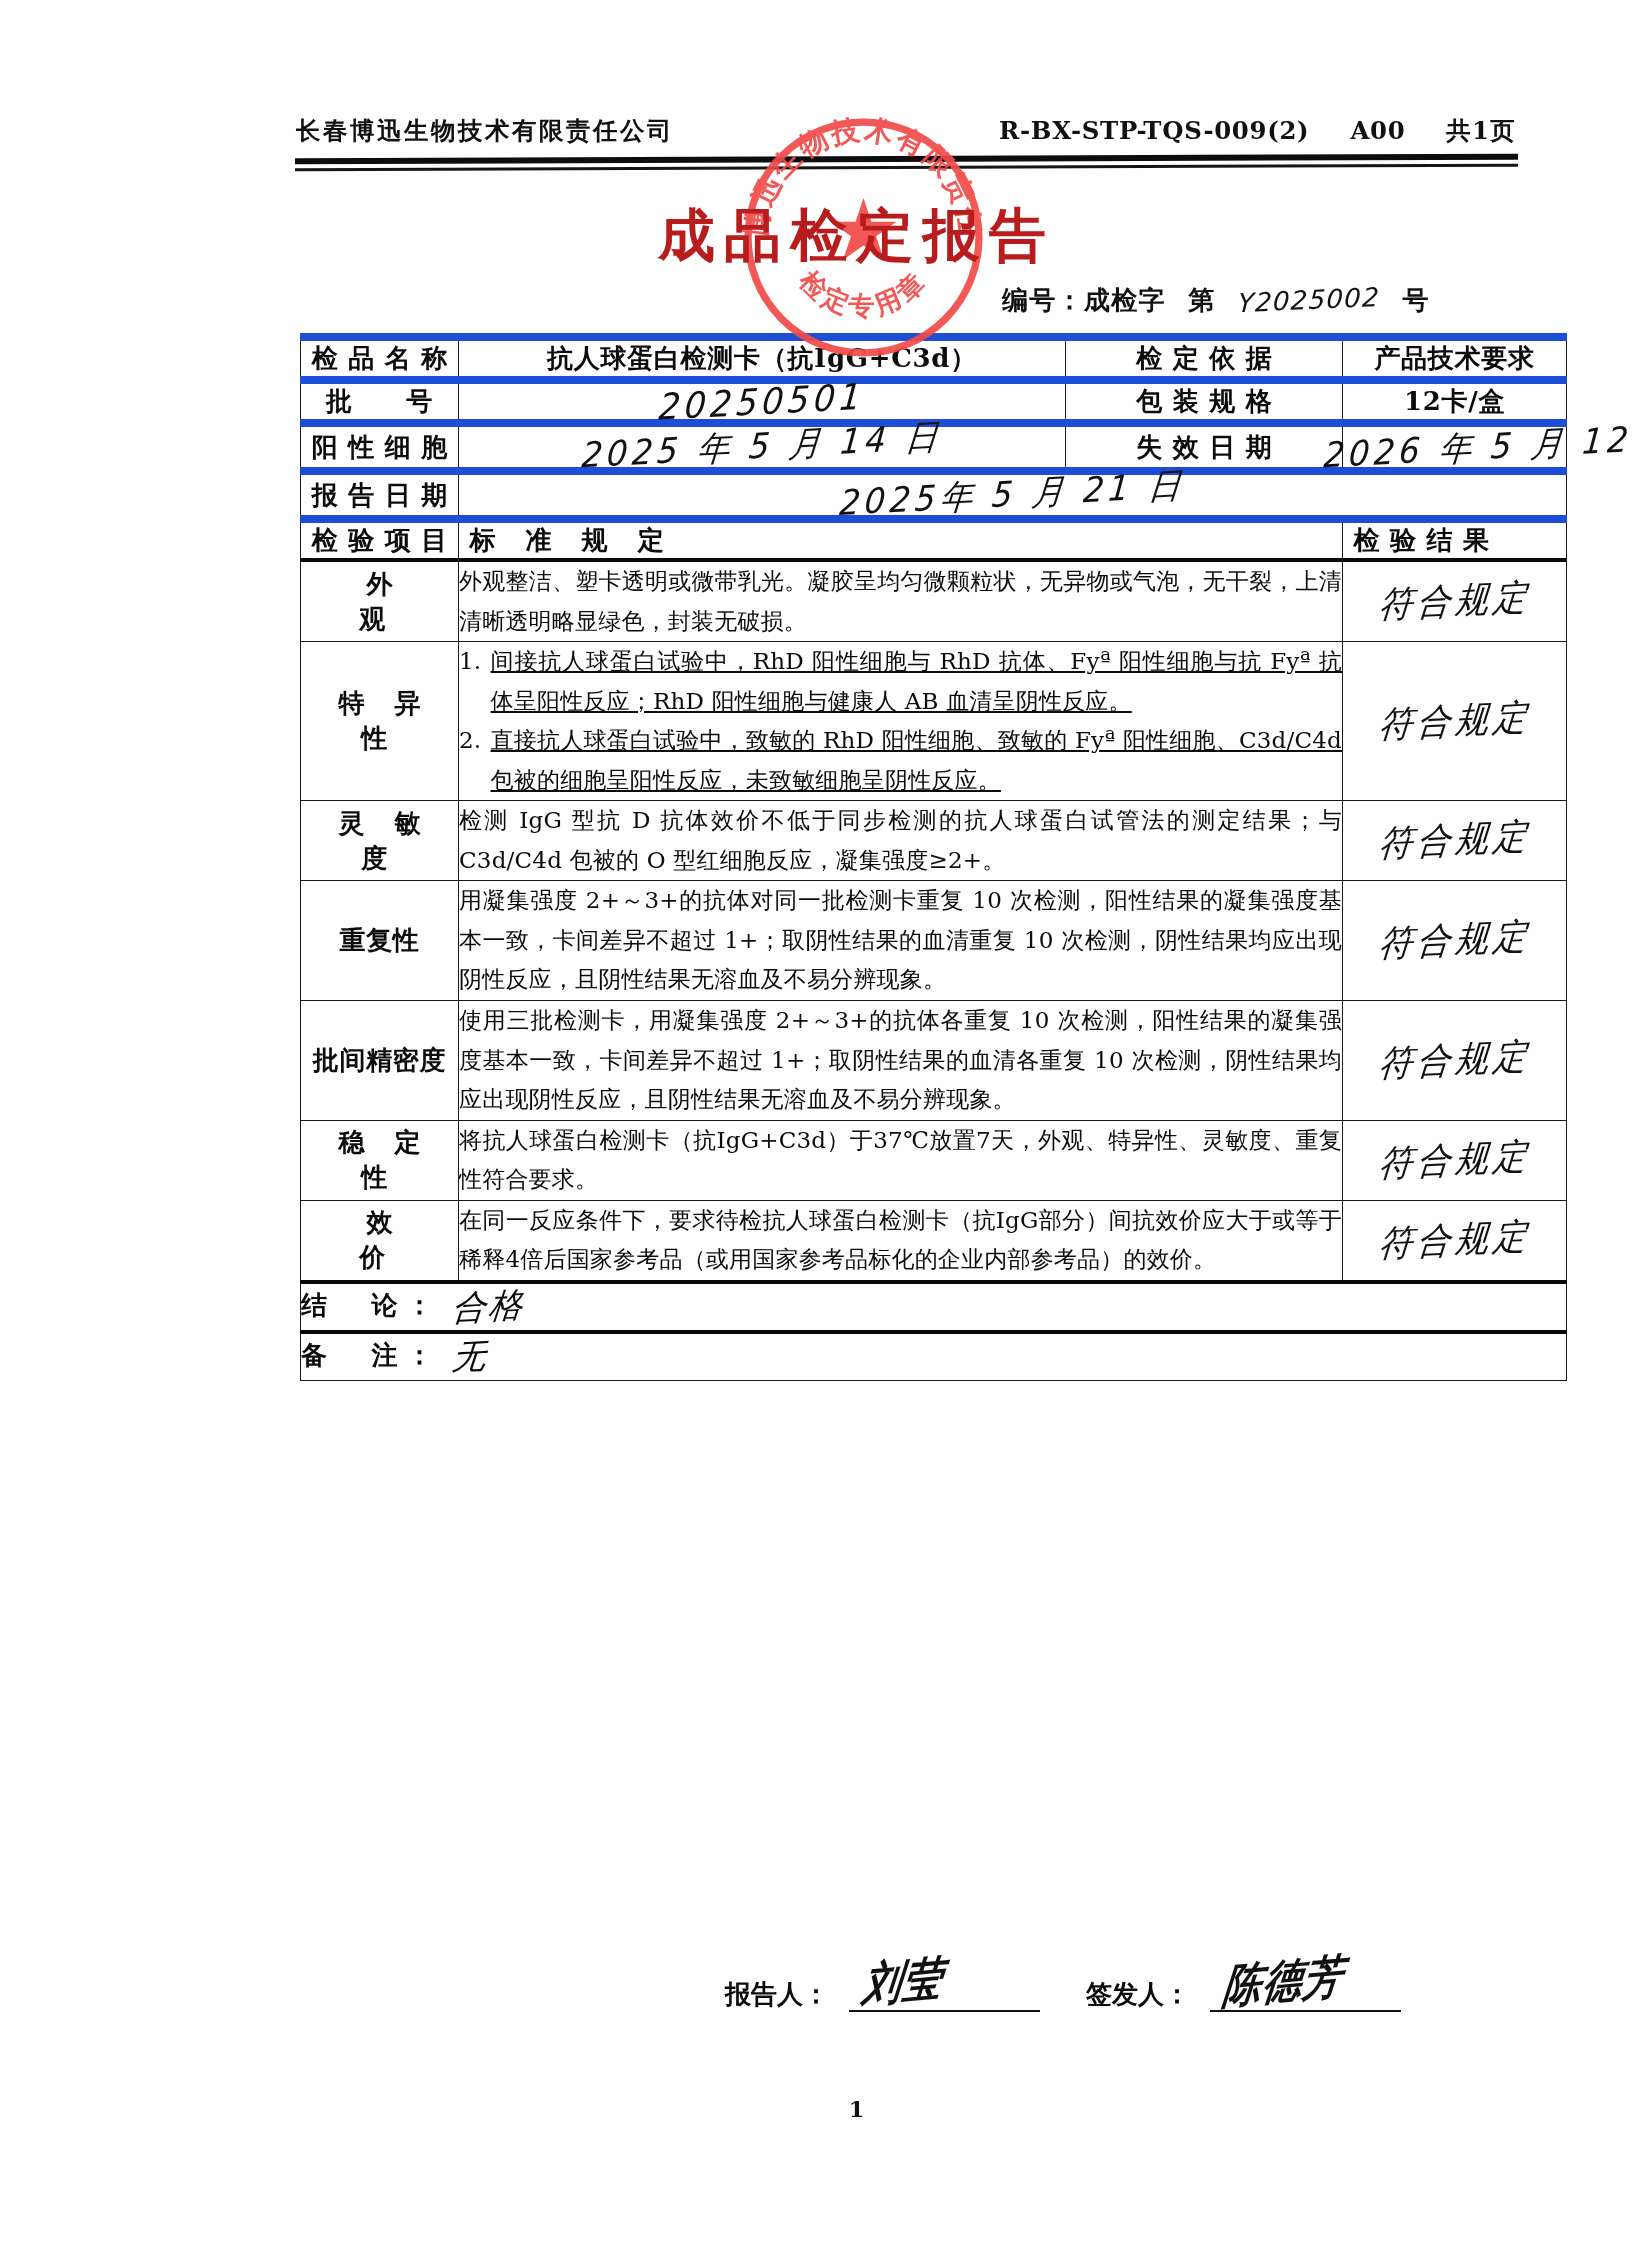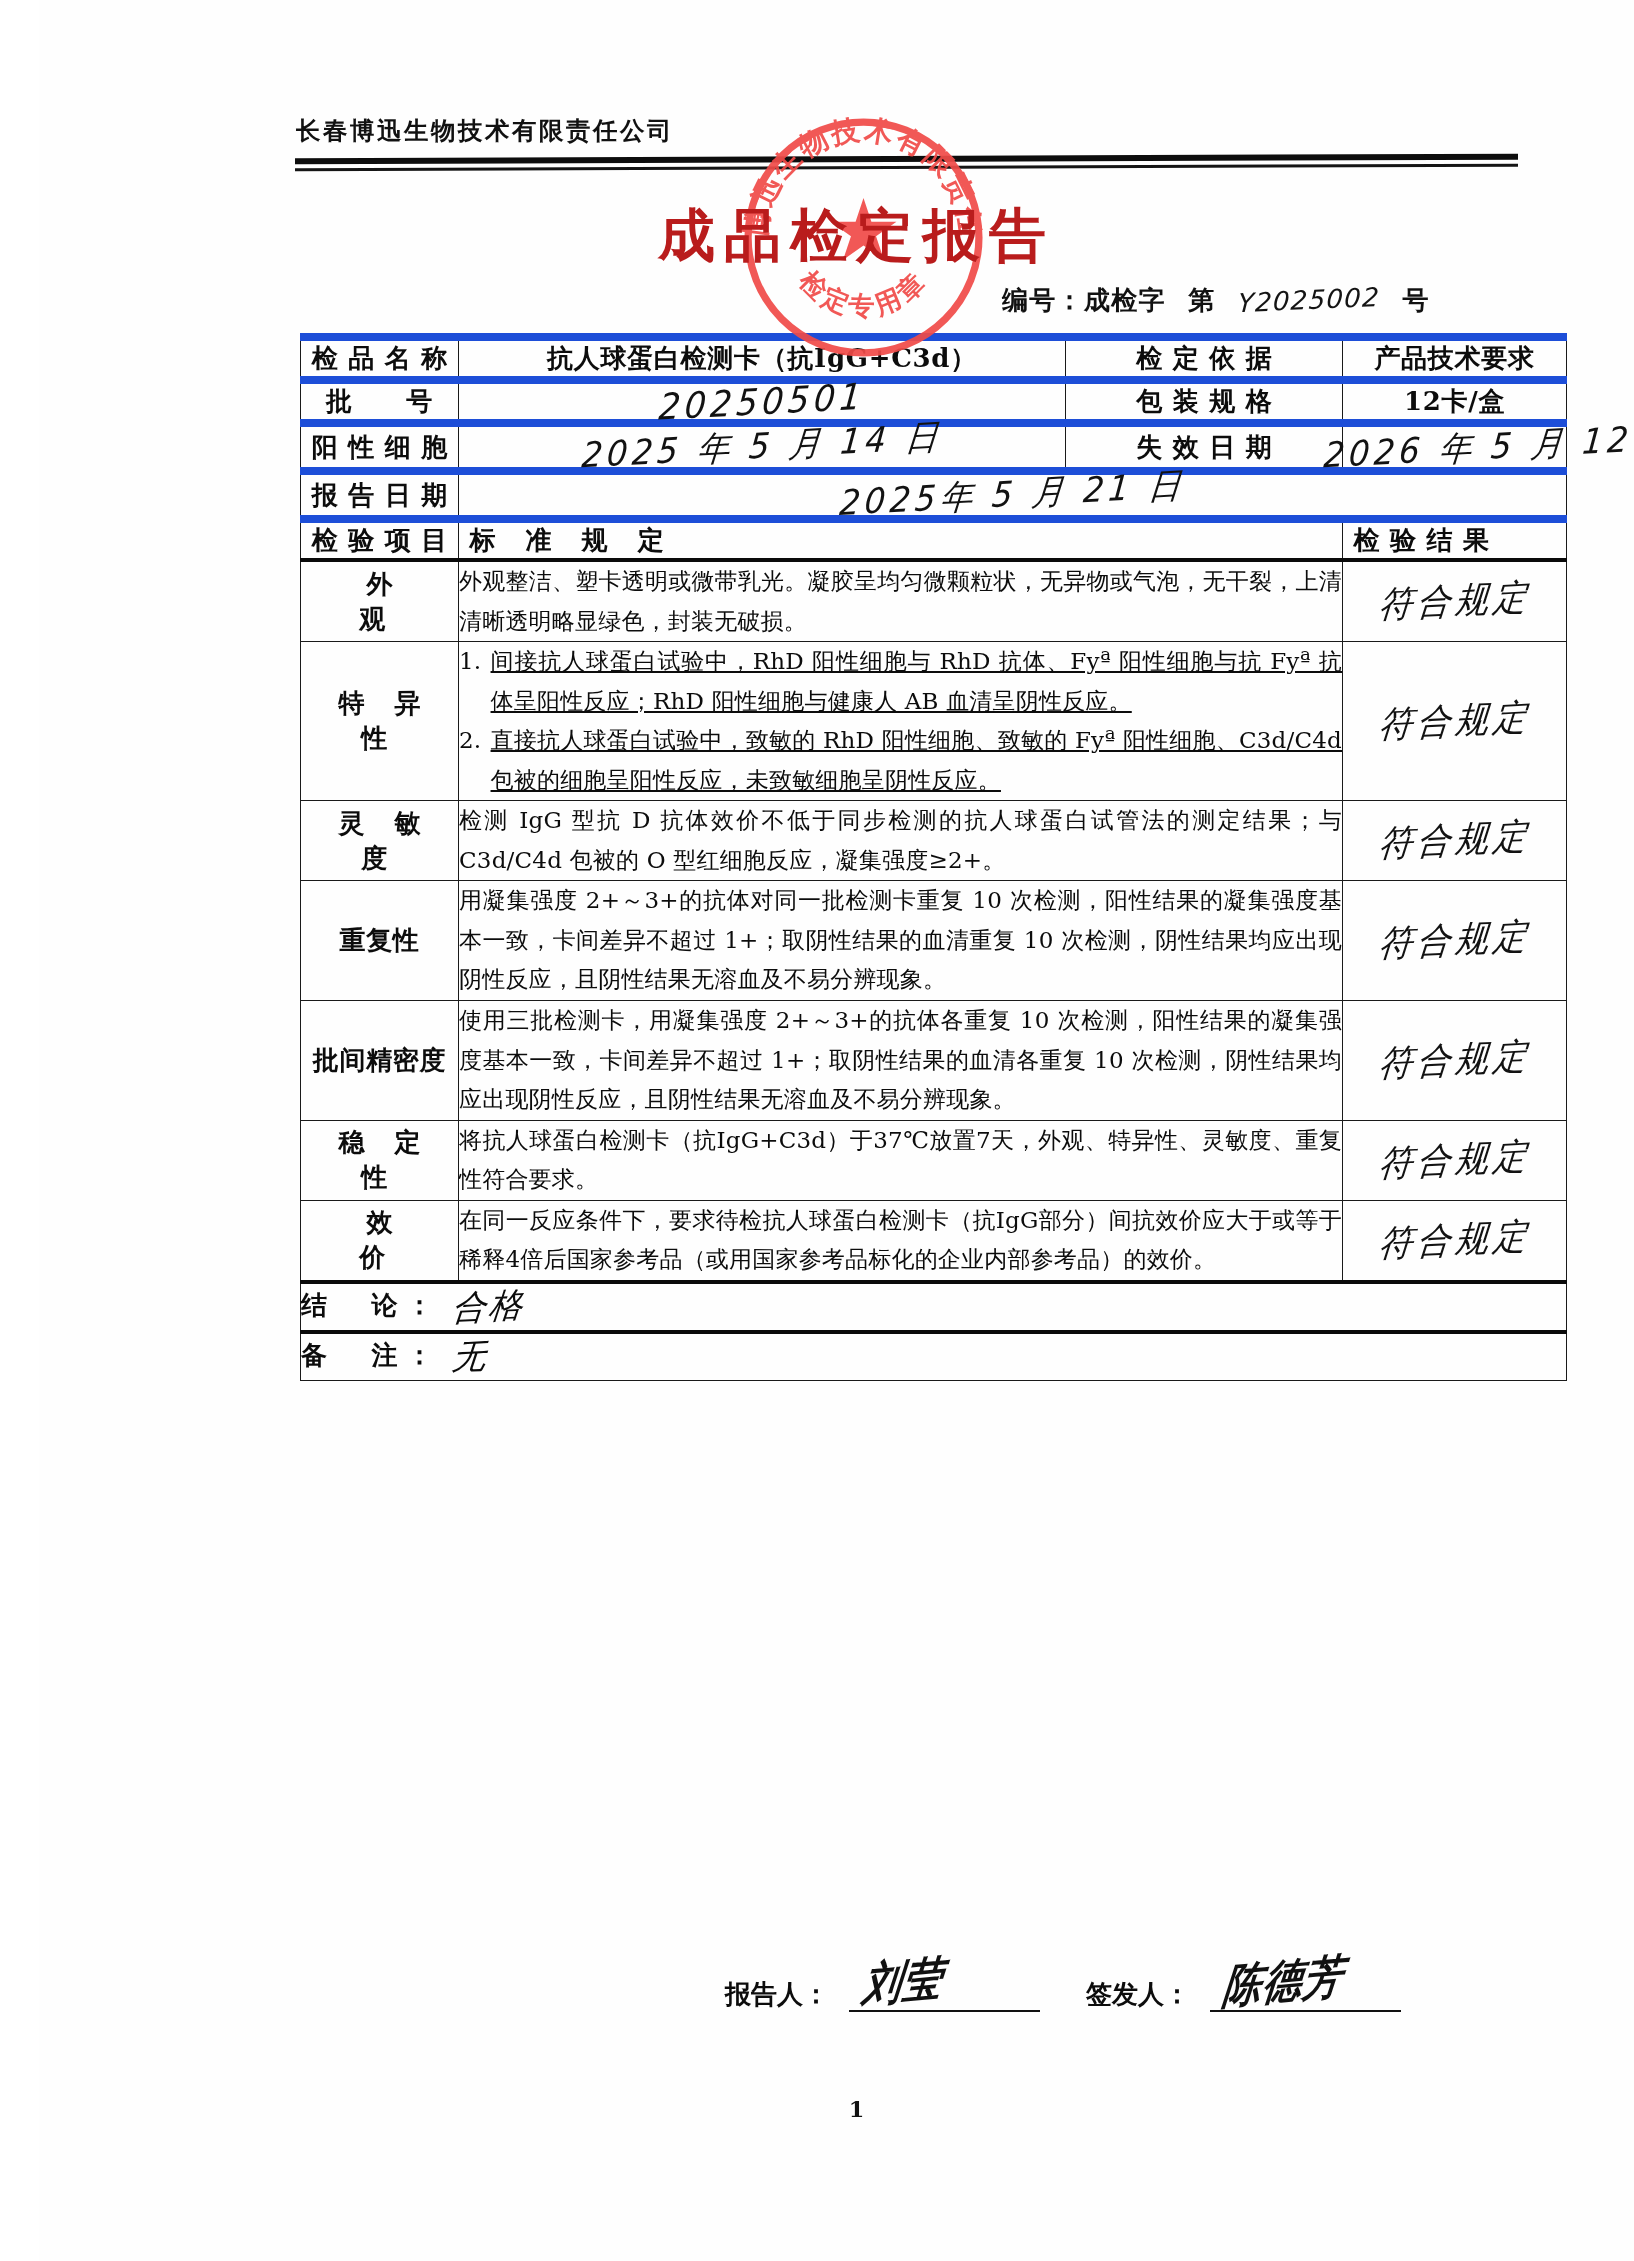--- a/index.html
+++ b/index.html
@@ -268,20 +268,25 @@
   }
 </style>
 </head>
 <body>
 
 <div id="page">
   <div class="paper-noise"></div>
 
   <div class="header-row">
     <div class="company-name">长春博迅生物技术有限责任公司</div>
+    <div class="header-right">
+      <span class="doc-code">R-BX-STP-TQS-009(2)</span>
+      <span class="doc-ver">A00</span>
+      <span class="doc-pages">共1页</span>
+    </div>
   </div>
   <div class="header-rule"></div>
   <div class="header-rule2"></div>
 
   <svg class="seal" viewBox="0 0 420 420">
     <defs>
       <path id="arcTop" d="M 62,210 A 148,148 0 0 1 358,210"></path>
       <path id="arcBottom" d="M 92,210 A 118,118 0 0 0 328,210"></path>
     </defs>
     <circle cx="210" cy="210" r="175" fill="none" stroke="#f04b48" stroke-width="11"></circle>

